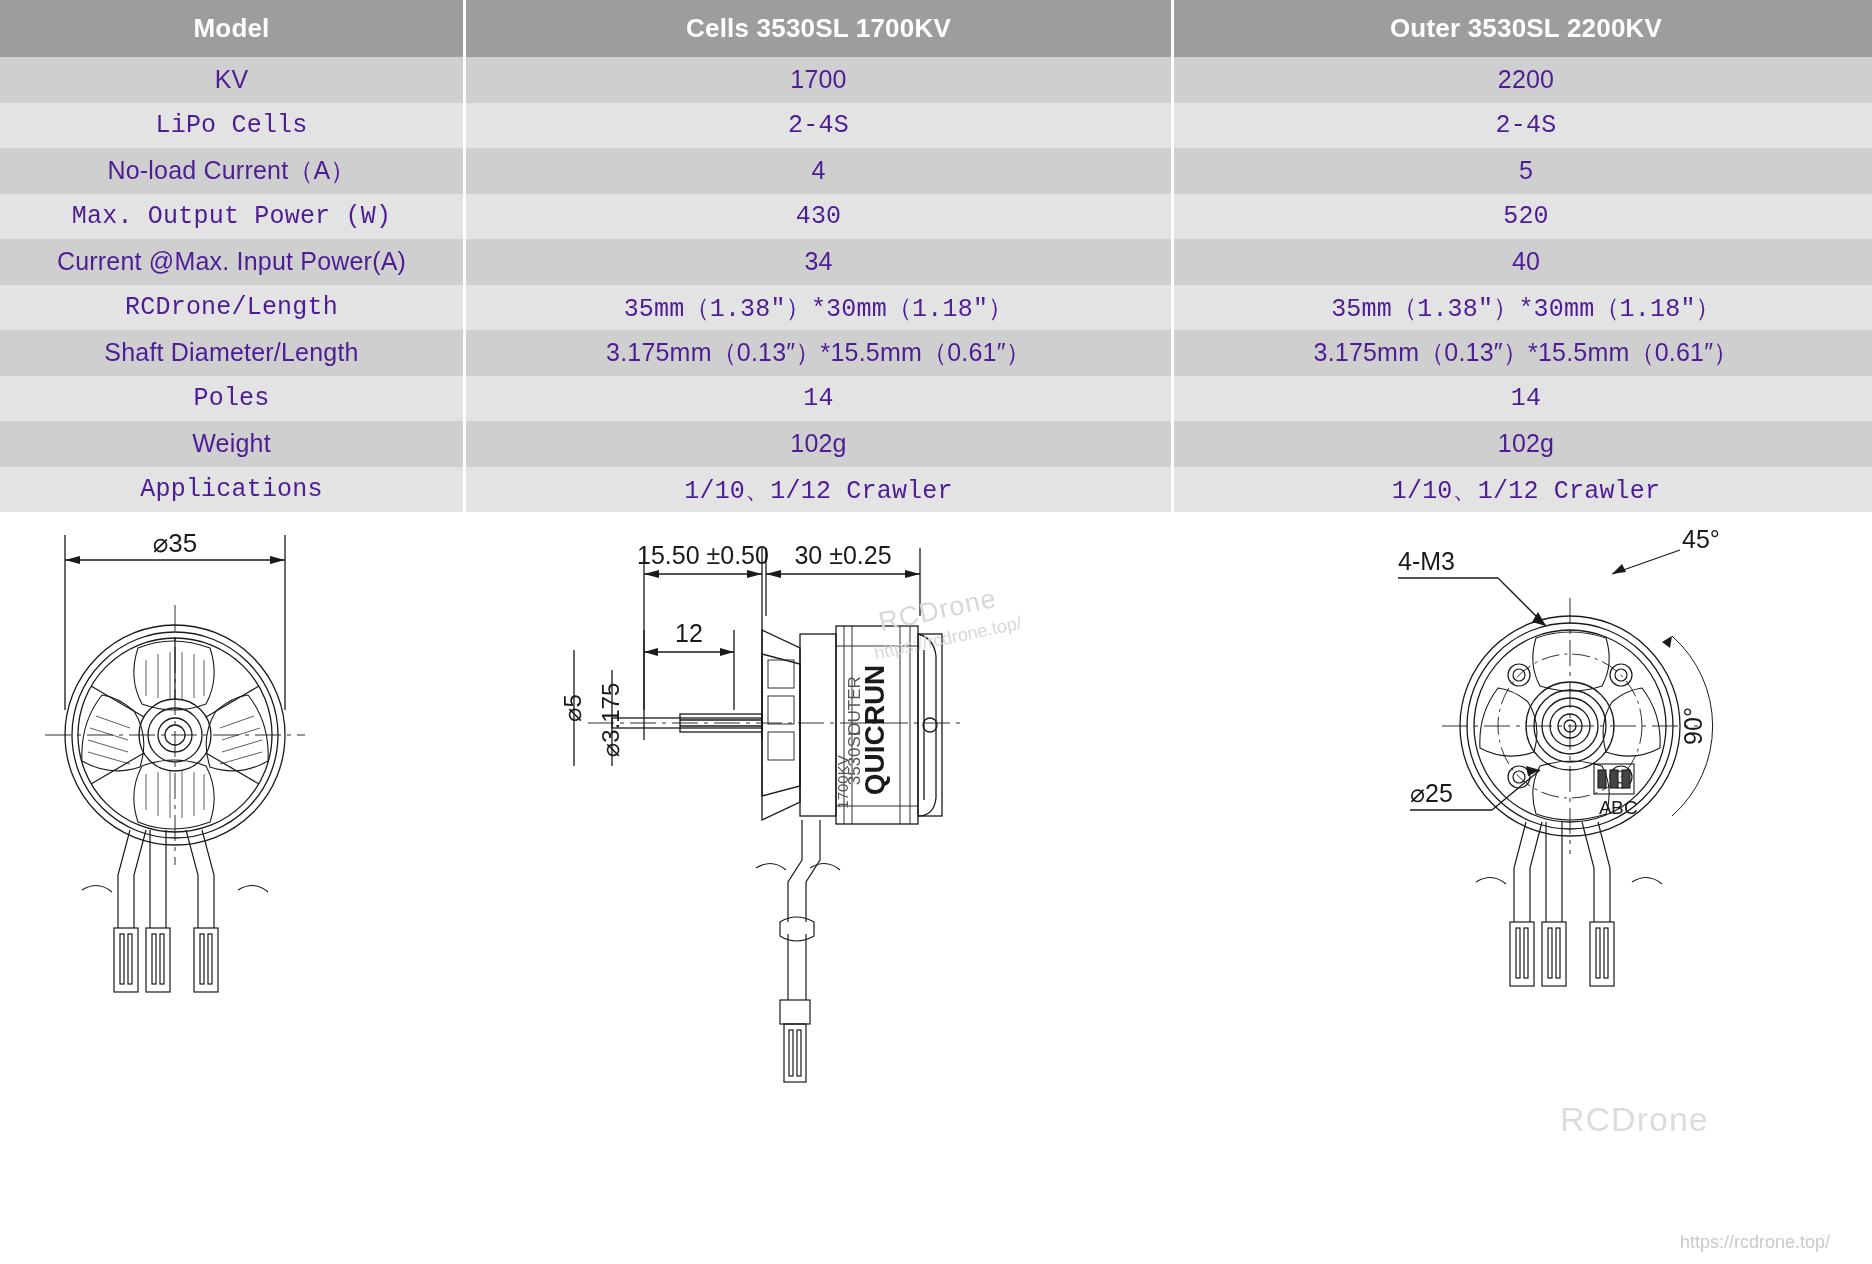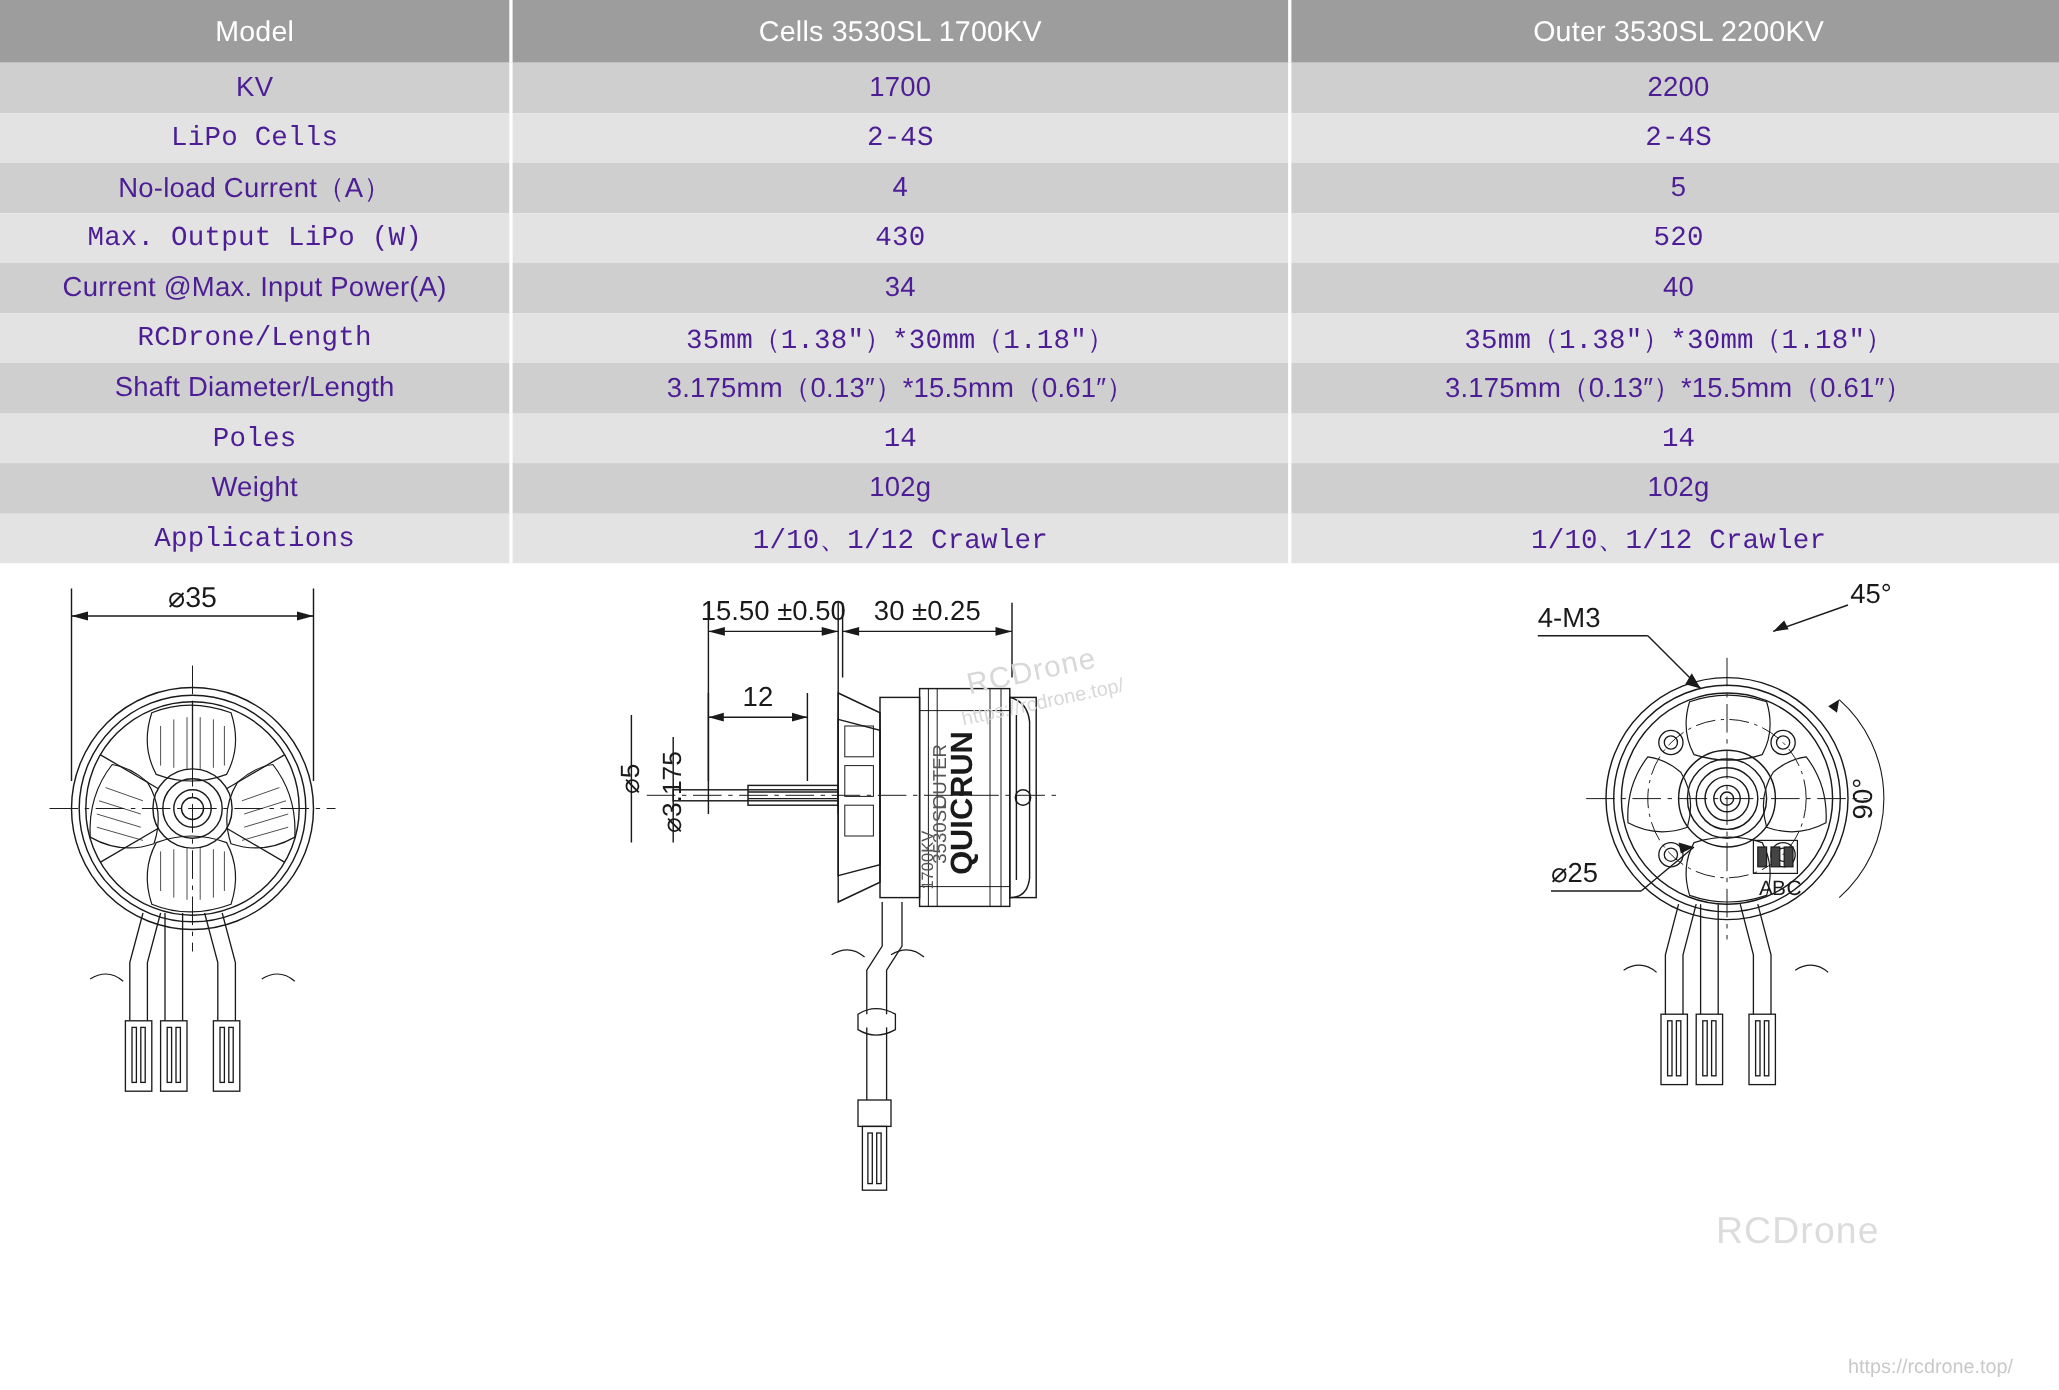--- a/index.html
+++ b/index.html
@@ -16,21 +16,21 @@
     padding:0;margin:0;text-align:center;vertical-align:middle;
     font-size:25px;color:#4c1d95;letter-spacing:.2px;
     border-left:3px solid #ffffff;border-right:3px solid #ffffff;
     white-space:nowrap;
   }
   .spec-table td.c0{border-left:none;}
   .spec-table td.c2{border-right:none;}
   .spec-table tr{height:45.5px;}
   .spec-table tr.header-row{height:57px;}
   .header-row td{
-    background:#9d9d9d;color:#ffffff;font-size:26px;
+    background:#9d9d9d;color:#ffffff;font-size:26px;font-weight:bold;
   }
   .row-a td{background:#cfcfcf;}
   .row-b td{background:#e3e3e3;font-family:Liberation Mono, monospace;}
   .col-model{width:463px;}
   .col-v1{width:705px;}
   .col-v2{width:704px;}
 
   
   .drawings{
     position:absolute;left:0;top:530px;width:1516px;height:734px;
@@ -74,21 +74,21 @@
       <td class="c2">2-4S</td>
     </tr>
 
     <tr class="row-a">
       <td class="c0">No-load Current（A）</td>
       <td class="c1">4</td>
       <td class="c2">5</td>
     </tr>
 
     <tr class="row-b">
-      <td class="c0">Max. Output LiPo (W)</td>
+      <td class="c0">Max. Output Power (W)</td>
       <td class="c1">430</td>
       <td class="c2">520</td>
     </tr>
 
     <tr class="row-a">
       <td class="c0">Current @Max. Input Power(A)</td>
       <td class="c1">34</td>
       <td class="c2">40</td>
     </tr>
 

